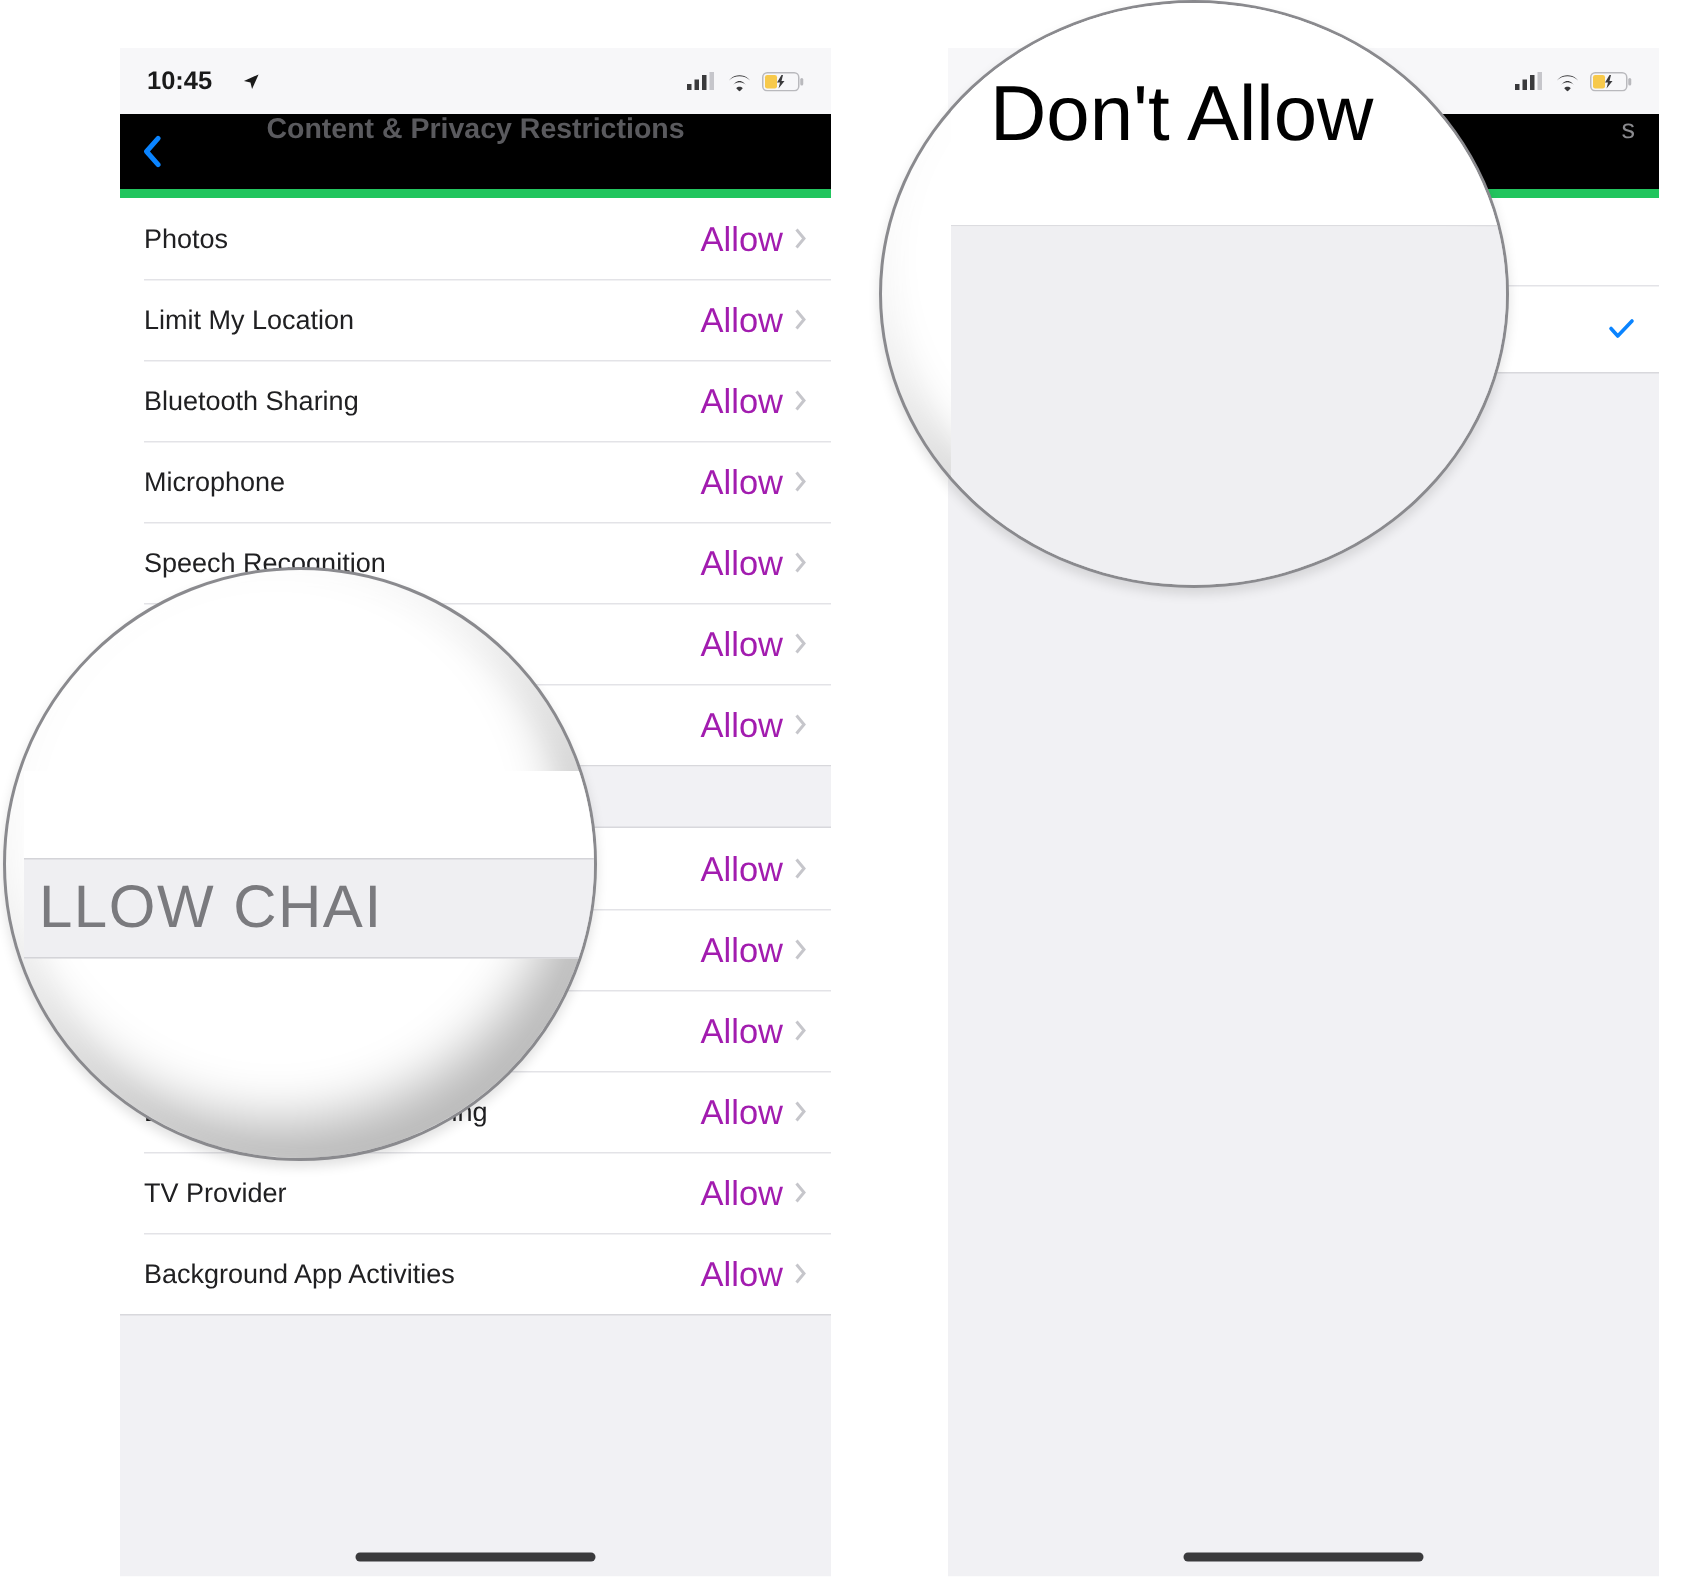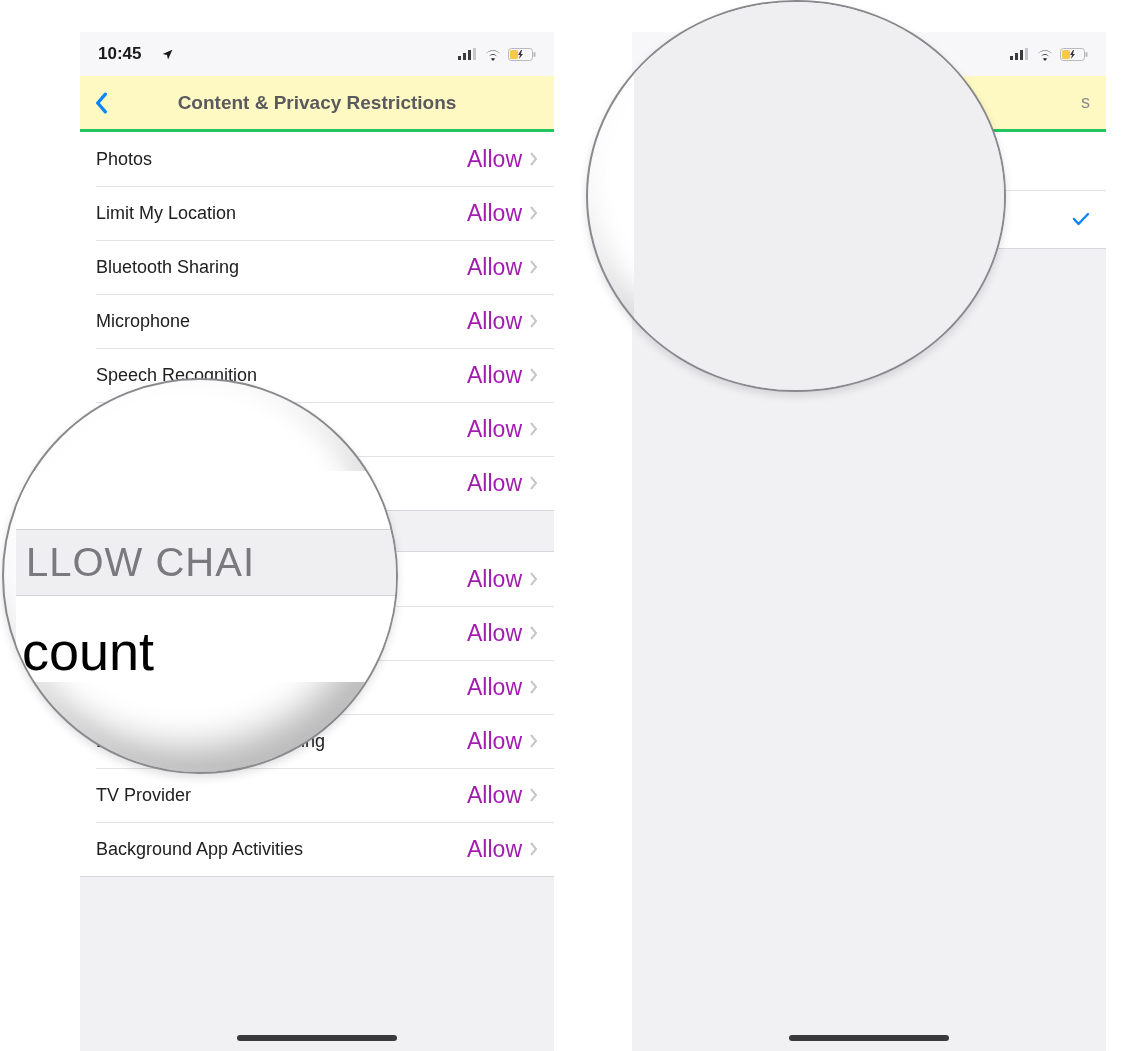--- a/index.html
+++ b/index.html
@@ -42,24 +42,24 @@
   .status-right {
     display: flex;
     align-items: center;
     gap: 6px;
   }
   .status-icon { display: inline-flex; }
 
   
   .nav-header {
     height: 56px;
-    background: #fef9c3;
-    border-bottom: 3px solid #22c55e;
-    display: flex;
-    align-items: center;
+    background: #000000;
+    border-bottom: 6px solid #22c55e;
+    display: flex;
+    align-items: flex-start;
     position: relative;
     padding: 0 8px;
   }
   .nav-back {
     color: #0a84ff;
     padding: 0 6px;
     display: flex;
     align-items: center;
     font-size: 27px;
     height: 100%;
@@ -463,21 +463,21 @@
   </div>
   <div class="groupsep thick"></div>
 
   <div class="home-indicator"></div>
 </div>
 
 <div class="magnifier mag-left">
   <div class="mag-content">
     <div class="topfill"></div>
     <div class="sec">LLOW CHAI</div>
-    <div class="partial">count </div>
   </div>
 </div>
 
 <div class="magnifier mag-right">
   <div class="mag-content">
+    <div class="mainrow">Don't Allow</div>
     <div class="botfill"></div>
   </div>
 </div>
 
 </body></html>

